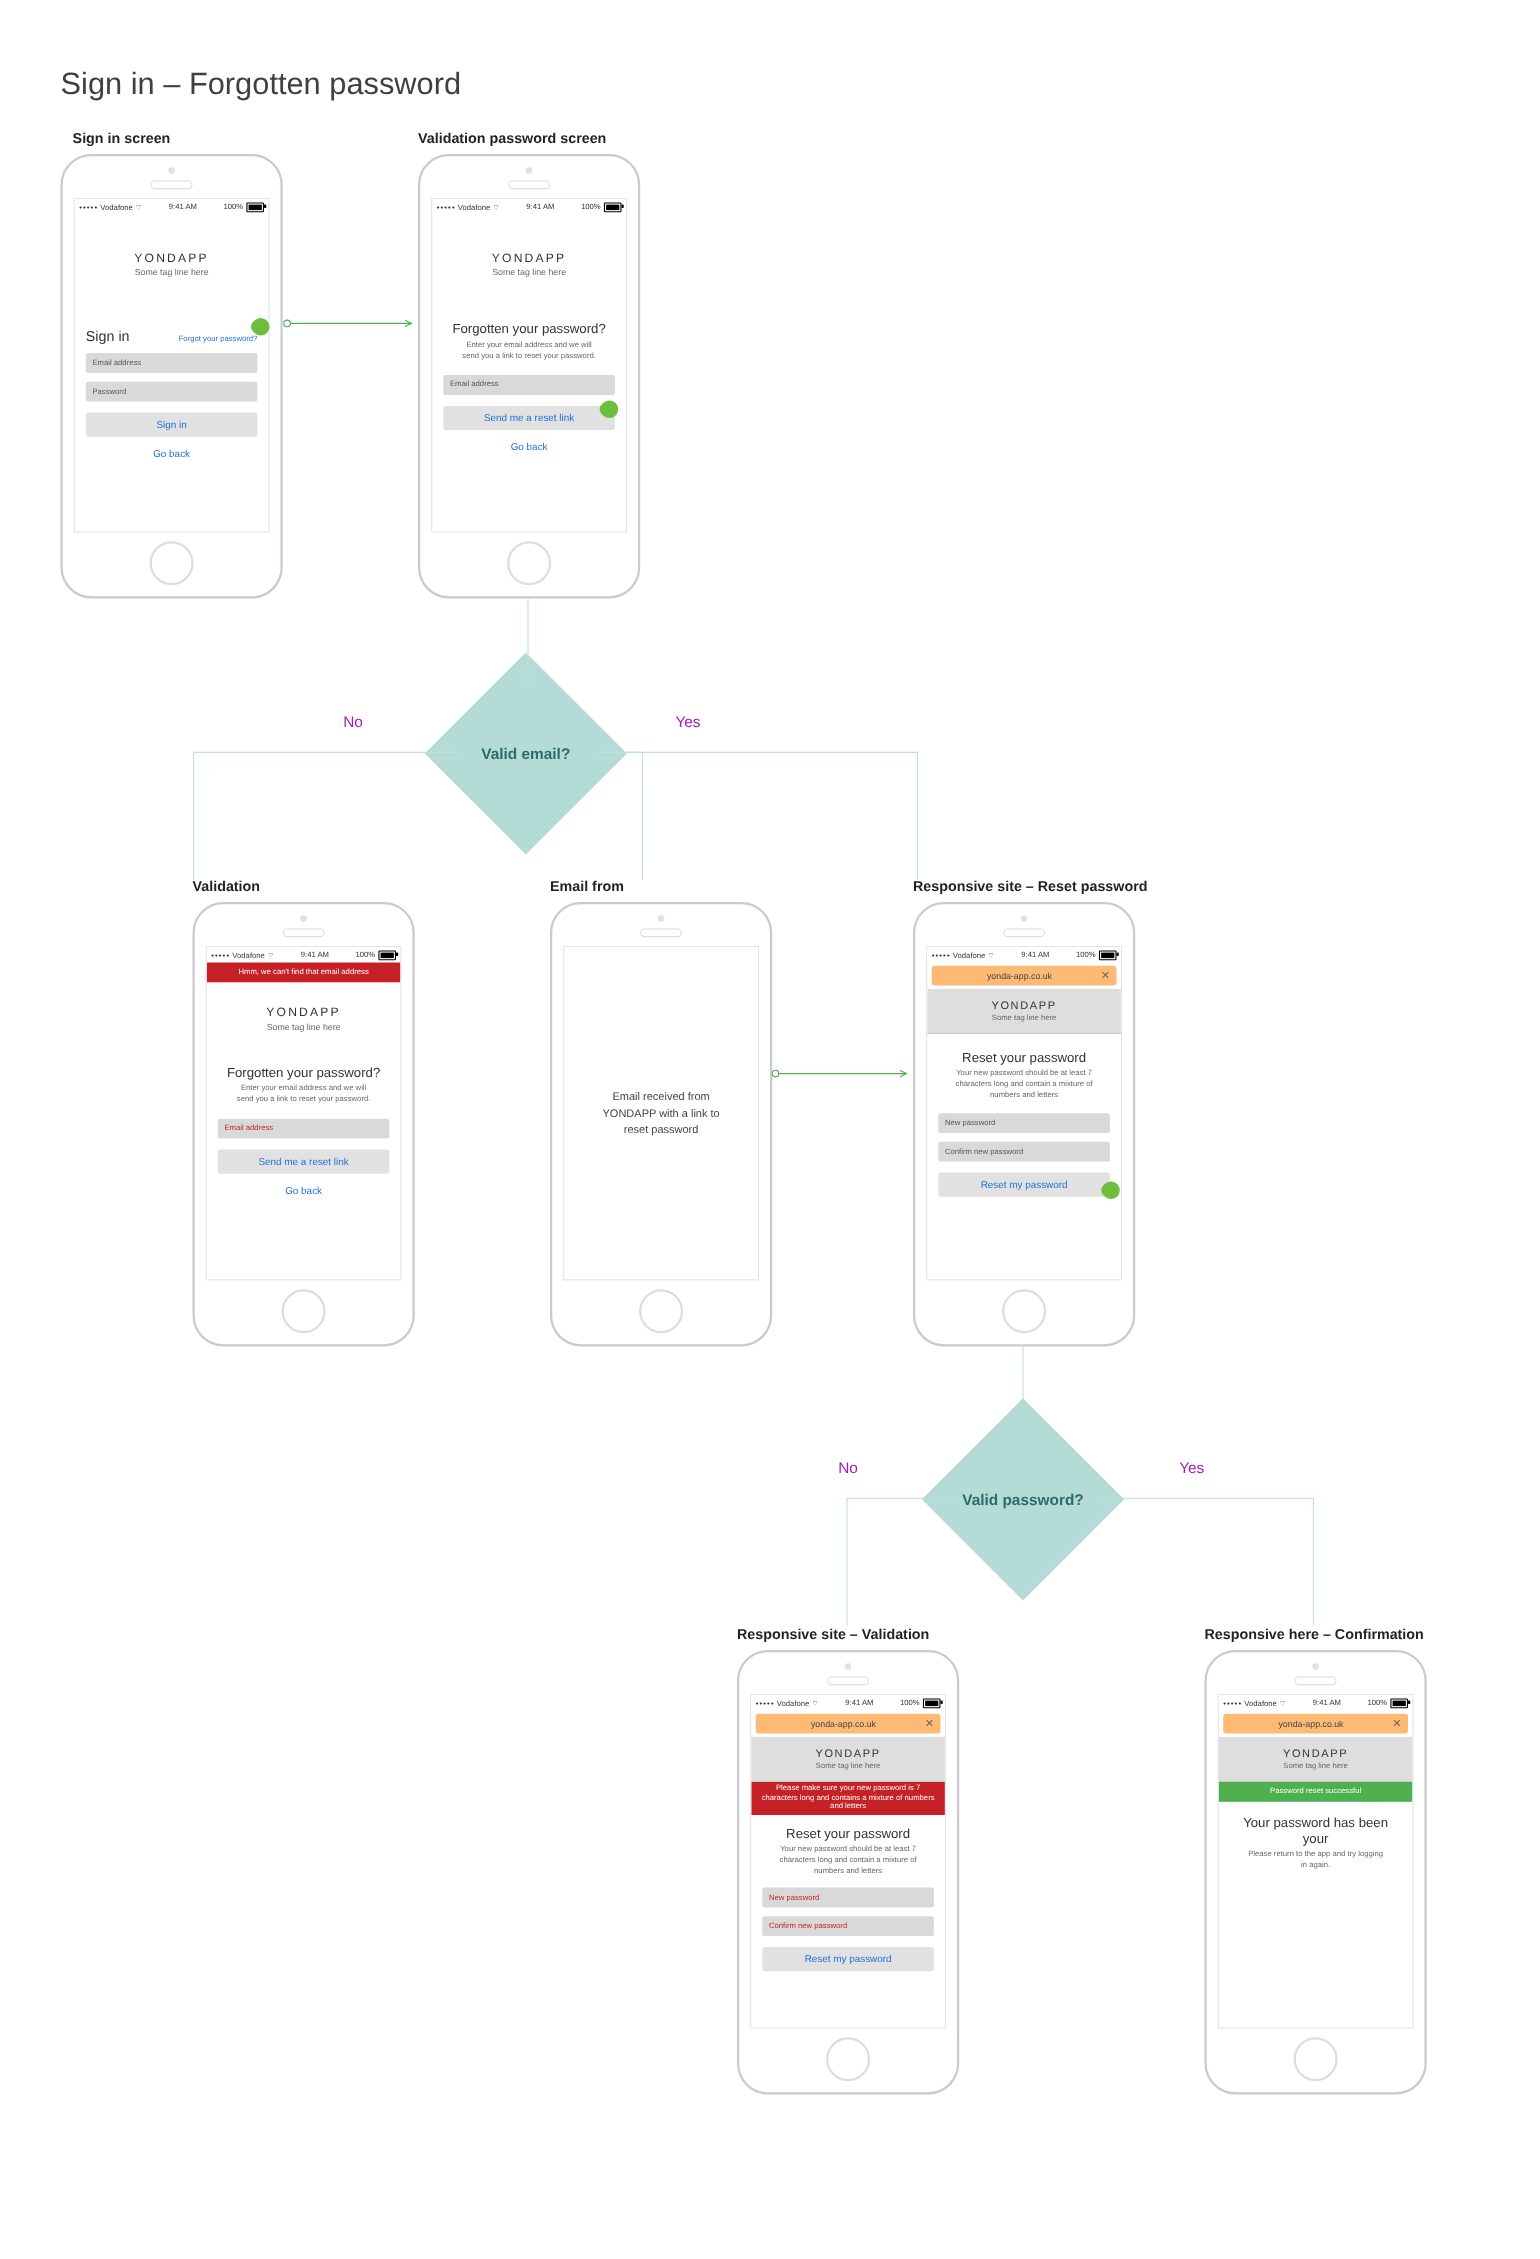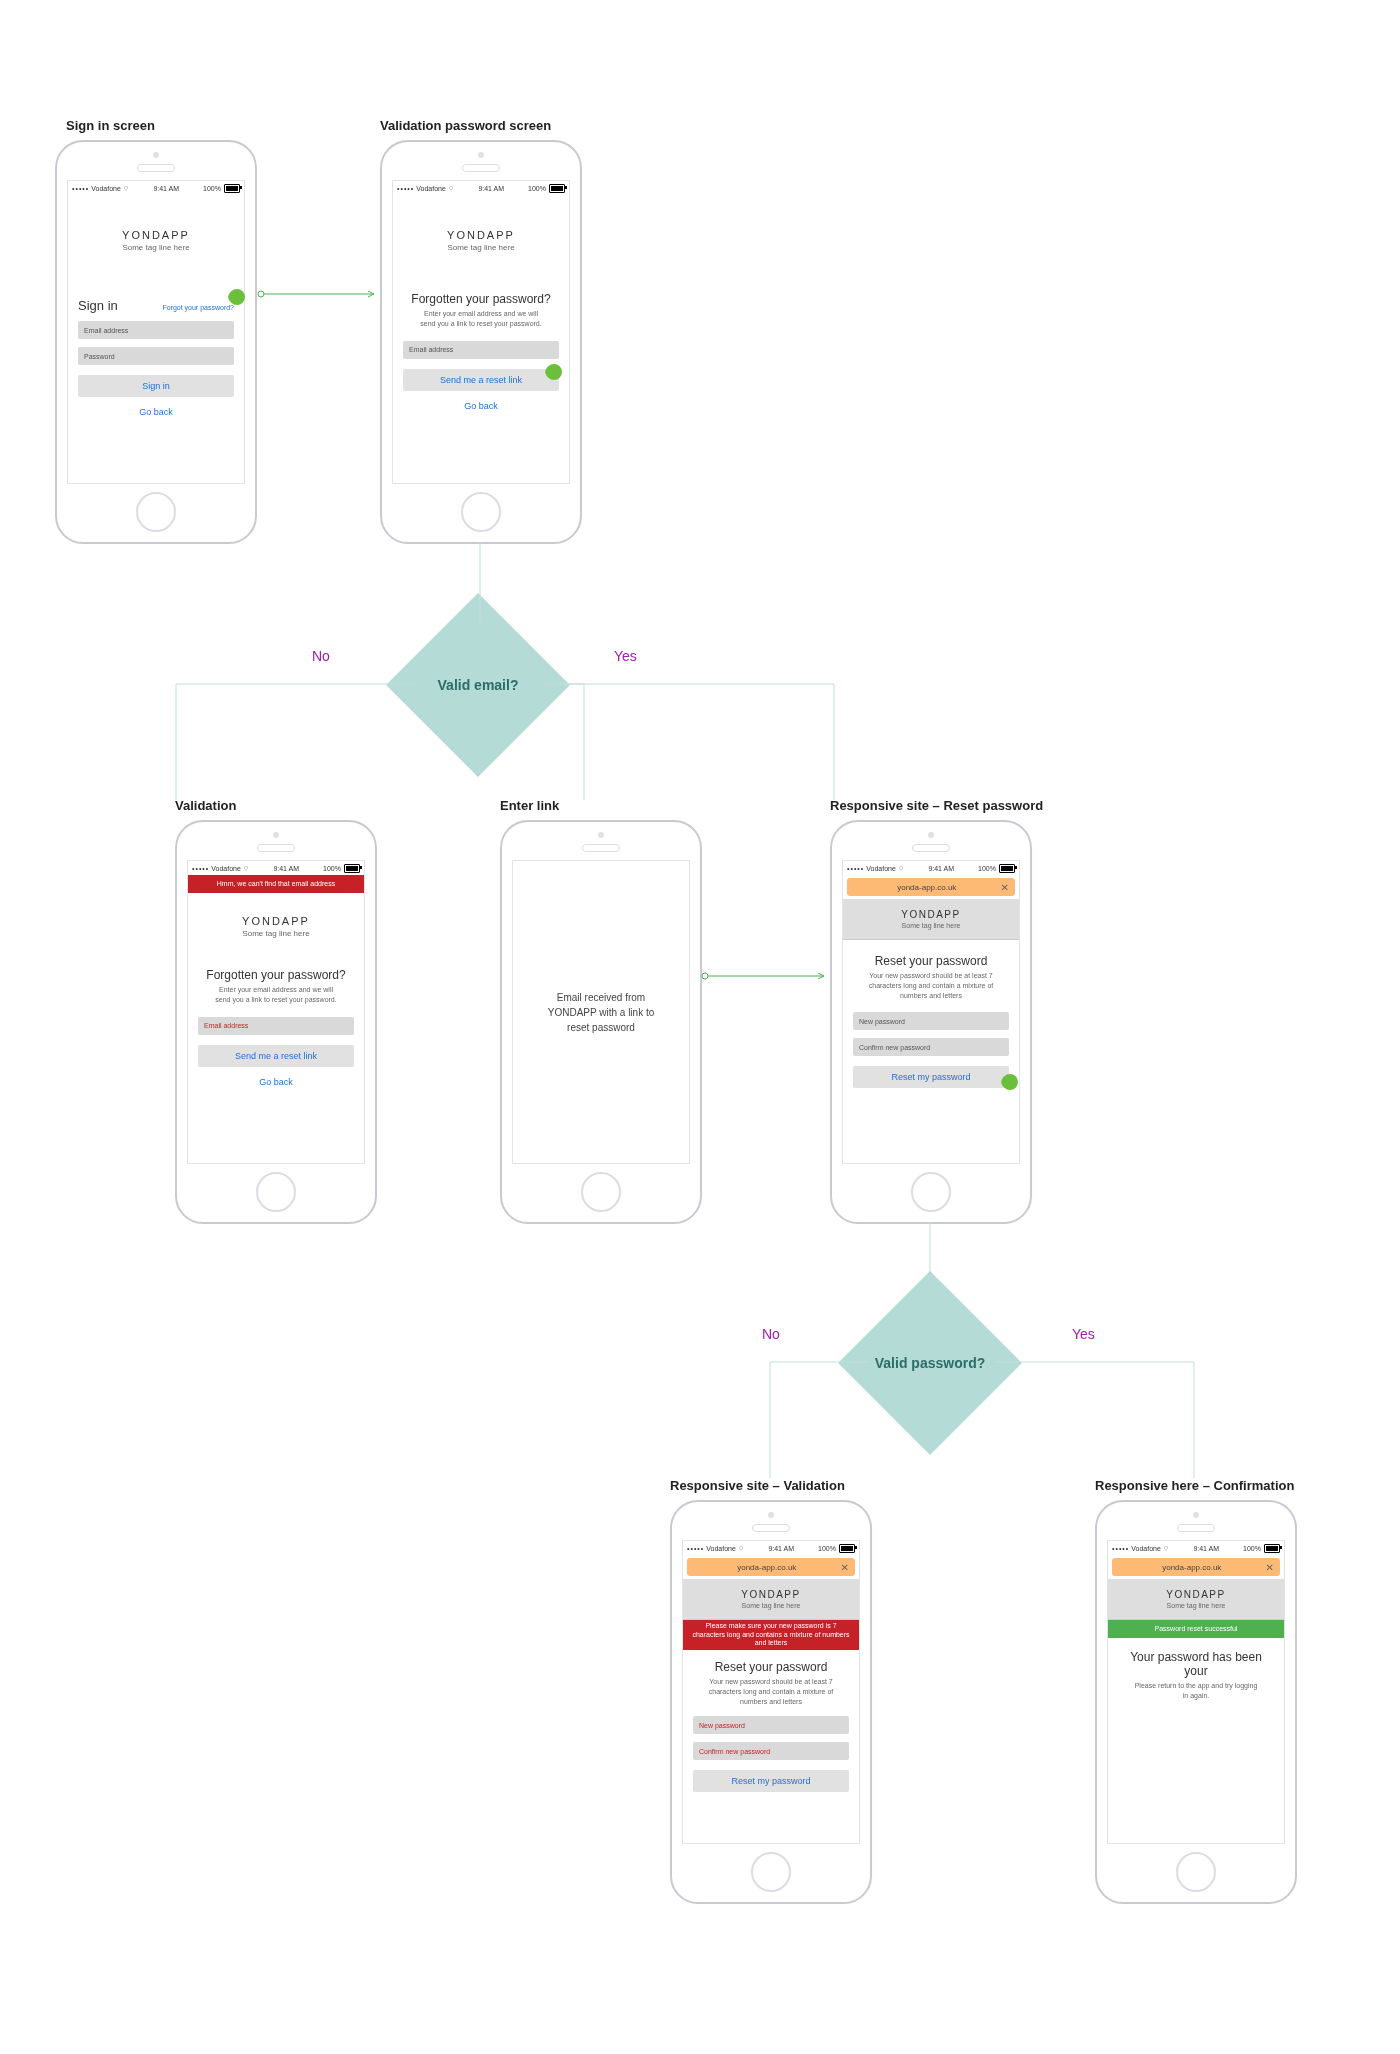--- a/index.html
+++ b/index.html
@@ -54,20 +54,21 @@
   .diamond{position:absolute;width:130px;height:130px;background:var(--teal);transform:rotate(45deg);}
   .diamond span{position:absolute;left:50%;top:50%;transform:translate(-50%,-50%) rotate(-45deg);font-size:14px;font-weight:600;color:#2c6d6a;white-space:nowrap;}
   .dlabel{position:absolute;font-size:14px;color:#a21caf;}
 
   svg.connector{position:absolute;overflow:visible;pointer-events:none;}
 </style>
 </head>
 <body>
 
 <div class="canvas">
+  <div class="page-title">Sign in – Forgotten password</div>
 
   <div class="caption" style="left:66px;top:118px;">Sign in screen</div>
   <div class="caption" style="left:380px;top:118px;">Validation password screen</div>
 
   <div class="phone" style="left:55px;top:140px;">
     <div class="speaker"></div>
       <div class="home"></div>
     <div class="screen">
       <div class="statusbar">
         <span><span class="dots">•••••</span> <span>Vodafone</span> <span>⌔</span></span>
@@ -151,21 +152,21 @@
     </svg>
   <svg class="connector" style="left:176px;top:684px;width:240px;height:120px;">
     <polyline points="240,0 0,0 0,116" fill="none" stroke="#bfe0db"></polyline>
   </svg>
   <svg class="connector" style="left:544px;top:684px;width:420px;height:120px;">
     <polyline points="0,0 290,0 290,116" fill="none" stroke="#bfe0db"></polyline>
     <polyline points="0,0 40,0 40,116" fill="none" stroke="#bfe0db"></polyline>
   </svg>
 
   <div class="caption" style="left:175px;top:798px;">Validation</div>
-  <div class="caption" style="left:500px;top:798px;">Enter link</div>
+  <div class="caption" style="left:500px;top:798px;">Email from</div>
   <div class="caption" style="left:830px;top:798px;text-align:center;">Responsive site – Reset password</div>
 
   <div class="phone" style="left:175px;top:820px;">
     <div class="speaker"></div>
       <div class="home"></div>
     <div class="screen">
       <div class="statusbar">
         <span><span class="dots">•••••</span> <span>Vodafone</span> <span>⌔</span></span>
         <span>9:41 AM</span>
         <span class="right">

